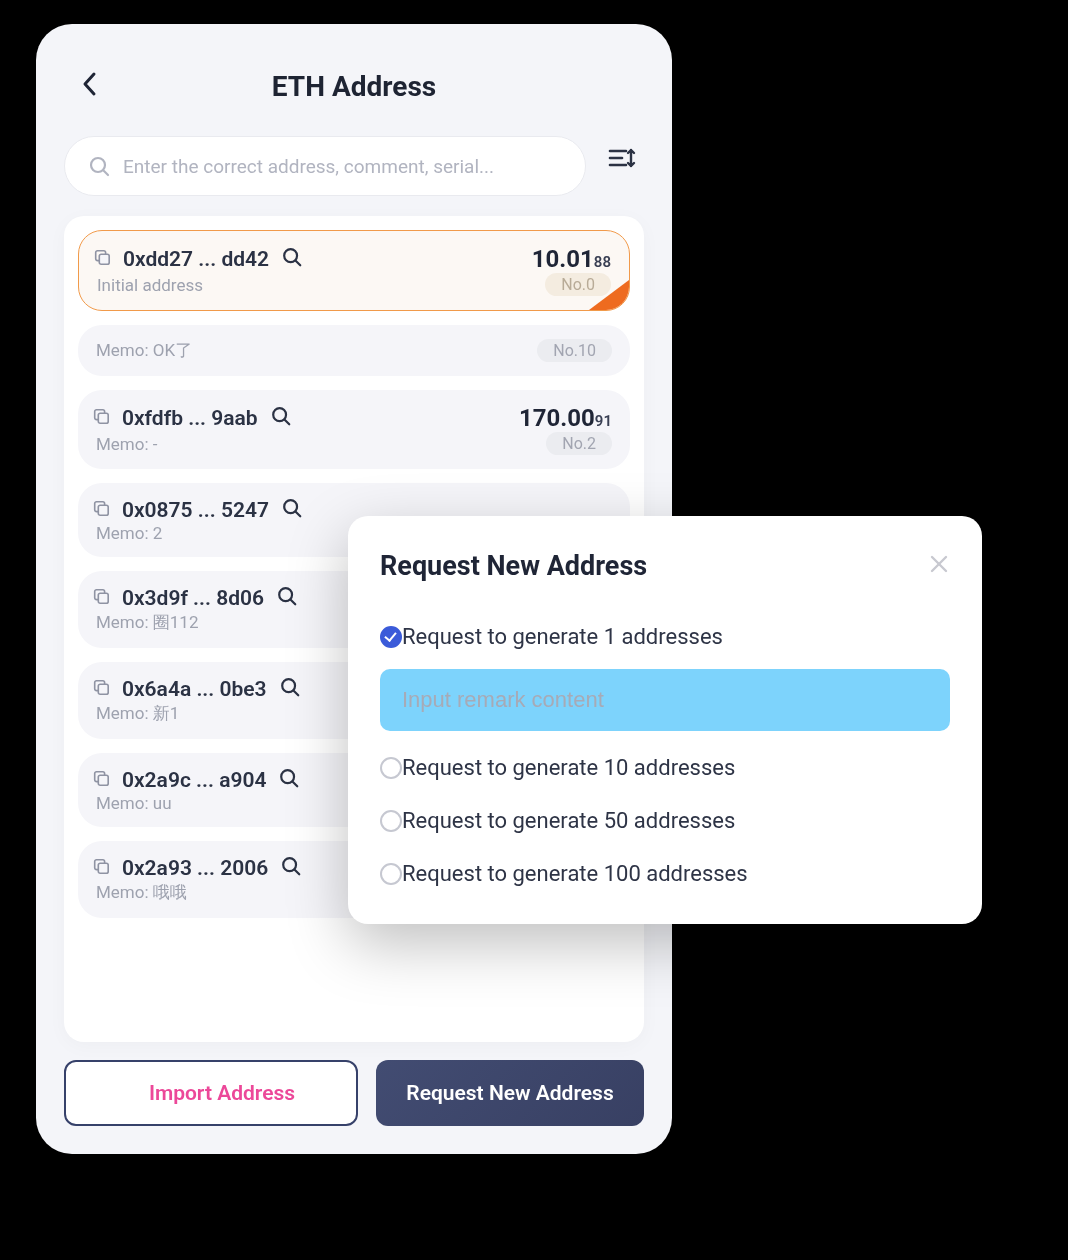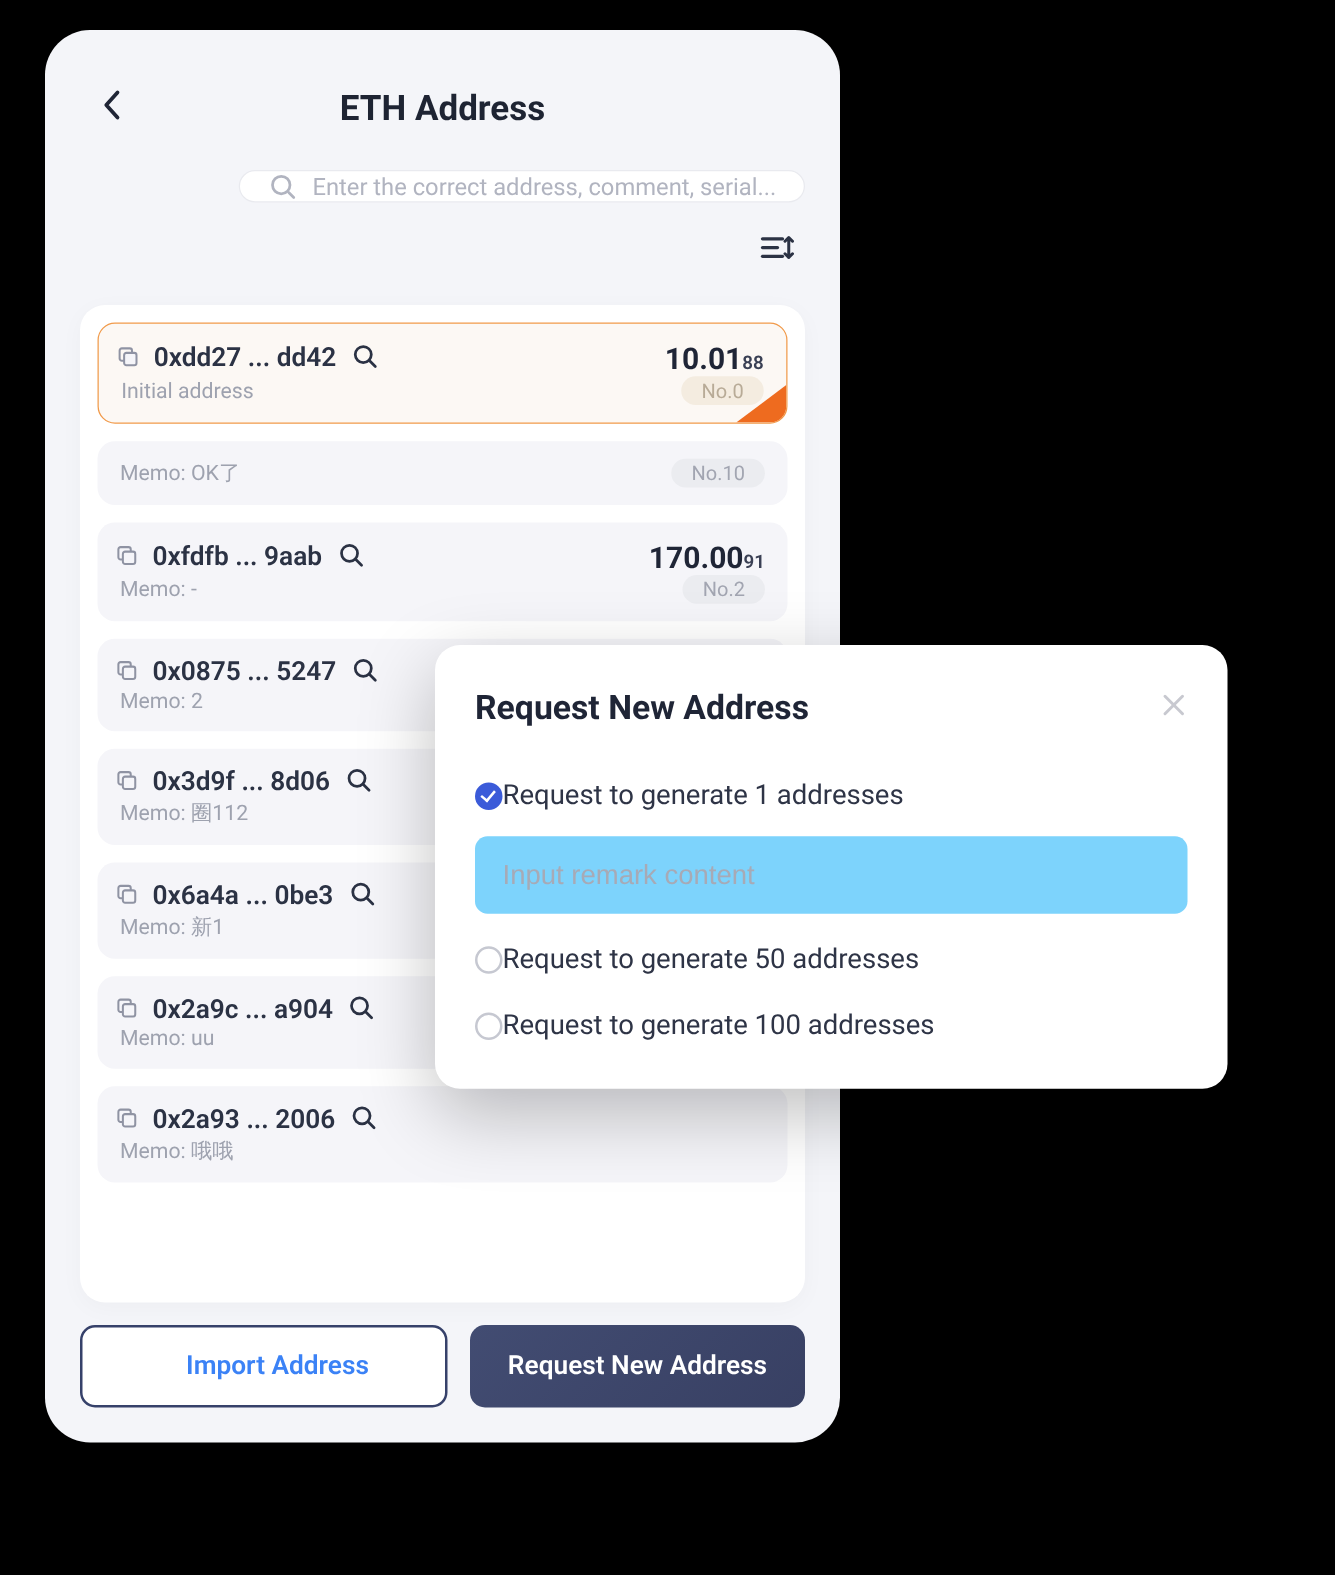--- a/index.html
+++ b/index.html
@@ -40,23 +40,22 @@
     cursor: pointer;
   }
   .page-title {
     font-size: 28px;
     font-weight: 700;
     color: #1e2433;
   }
   .search-row {
     display: flex;
     gap: 14px;
-    align-items: flex-end;
+    align-items: flex-start;
     margin-bottom: 20px;
-    flex-direction: column;
   }
   .search-box {
     flex: 1;
     display: flex;
     align-items: center;
     background: #fff;
     border: 1px solid #e9eaef;
     border-radius: 30px;
     padding: 0 22px;
     height: 60px;
@@ -74,21 +73,21 @@
   .list-wrap {
     background: #fff;
     border-radius: 20px;
     padding: 14px;
     flex: 1;
     overflow: hidden;
     box-shadow: 0 4px 20px rgba(0,0,0,0.03);
   }
   .addr-card {
     background: #f5f5f9;
-    border-radius: 14px;
+    border-radius: 24px;
     padding: 14px 18px 14px 14px;
     margin-bottom: 14px;
     position: relative;
     overflow: hidden;
   }
   .addr-card.selected {
     background: #fcf8f4;
     border: 1px solid #f19a4a;
   }
   .addr-card.selected::after {
@@ -157,21 +156,21 @@
     font-size: 21px;
     font-weight: 600;
     display: flex;
     align-items: center;
     justify-content: center;
     cursor: pointer;
   }
   .btn-outline {
     background: #fff;
     border: 2px solid #36416a;
-    color: #3b82f6;
+    color: #ec4899;
     padding-left: 22px;
   }
   .btn-solid {
     background: #3f486d;
     background: linear-gradient(135deg, #424c72, #384063);
     color: #fff;
     border: none;
   }
 
   
@@ -421,18 +420,21 @@
         <line x1="4" y1="4" x2="18" y2="18" stroke="#c8c9d0" stroke-width="2.4" stroke-linecap="round"></line>
         <line x1="18" y1="4" x2="4" y2="18" stroke="#c8c9d0" stroke-width="2.4" stroke-linecap="round"></line>
       </svg>
     </div>
   </div>
   <div id="modal-options"><div class="radio-row">
         <div class="radio checked"></div>
         <div class="radio-label">Request to generate 1 addresses</div>
       </div><input class="remark-input" placeholder="Input remark content" style=""><div class="radio-row">
         <div class="radio"></div>
+        <div class="radio-label">Request to generate 10 addresses</div>
+      </div><div class="radio-row">
+        <div class="radio"></div>
         <div class="radio-label">Request to generate 50 addresses</div>
       </div><div class="radio-row">
         <div class="radio"></div>
         <div class="radio-label">Request to generate 100 addresses</div>
       </div></div>
 </div>
 
 </body></html>

